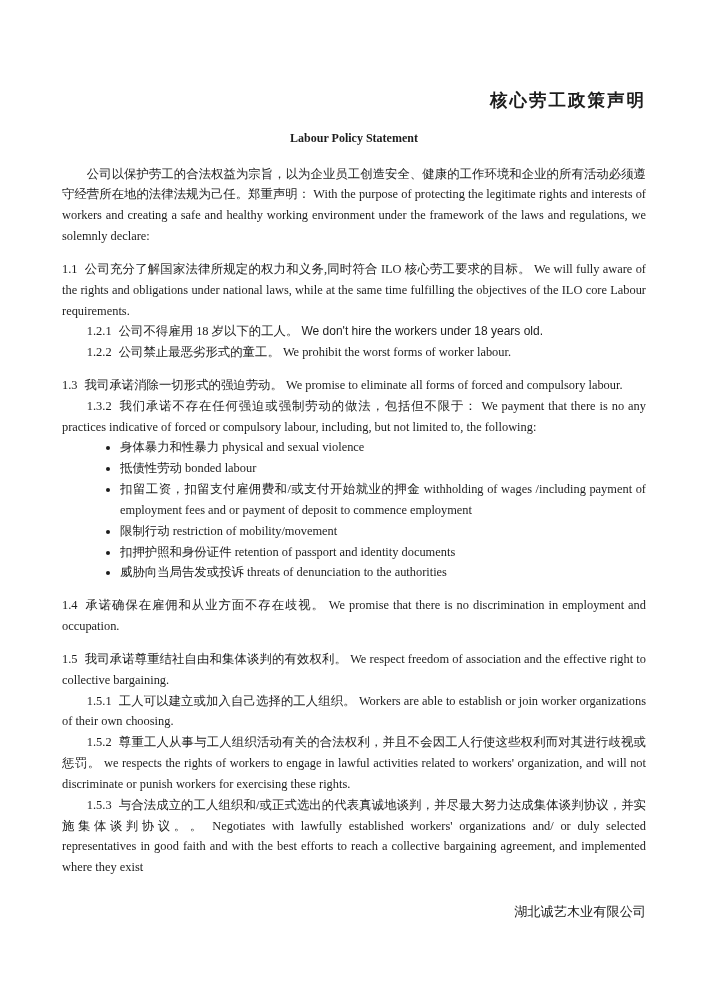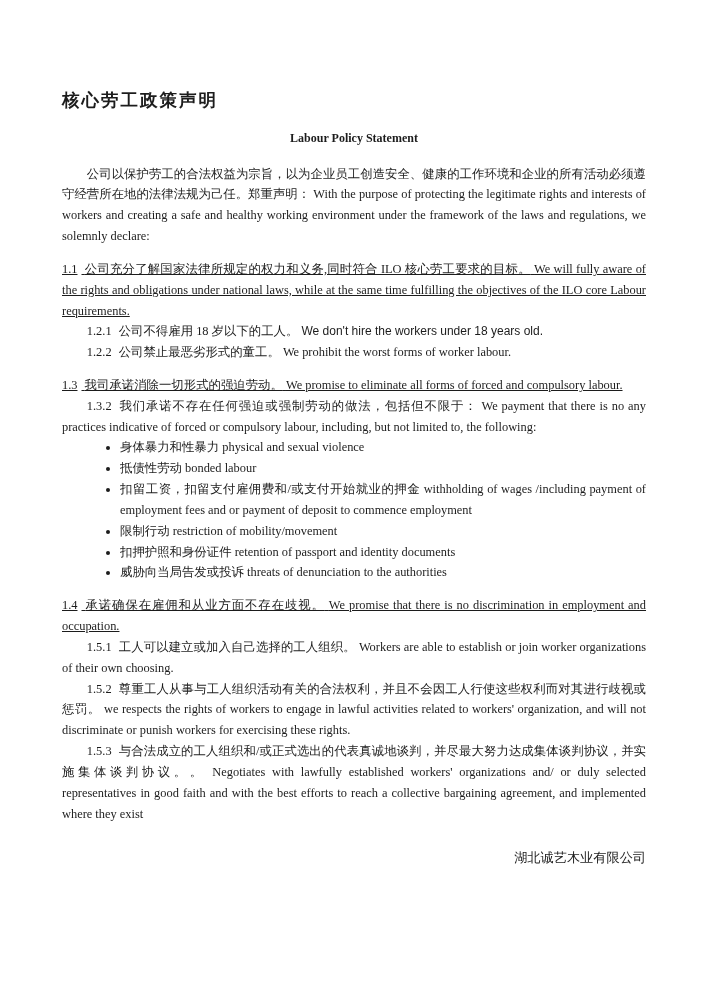--- a/index.html
+++ b/index.html
@@ -13,32 +13,32 @@
     font-family: "Liberation Serif", "DejaVu Serif", serif;
     font-size: 12.4px;
     line-height: 1.68;
     color: #1c1c1c;
     overflow: hidden;
   }
   h1.title-cn {
     margin: 0;
     font-size: 17.5px;
     font-weight: bold;
-    text-align: left;
+    text-align: right;
     letter-spacing: 2px;
   }
   h2.title-en {
     margin: 13px 0 0 0;
     font-size: 12px;
     font-weight: bold;
     text-align: center;
   }
   p.para { margin: 0; text-align: justify; }
   p.intro { margin-top: 15px; text-indent: 2em; }
-  p.sec   { margin-top: 12px; text-decoration: underline; }
+  p.sec   { margin-top: 12px; }
   p.sub   { text-indent: 2em; }
   .num { margin-right: 4px; }
   ul.bullets {
     margin: 0;
     padding: 0 0 0 58px;
     list-style: disc;
   }
   ul.bullets li {
     text-align: justify;
     margin: 0;
@@ -126,20 +126,25 @@
       <span class="en">threats of denunciation to the authorities</span>
     </li>
   </ul>
 
   <p class="para sec">
     <span class="num">1.4</span>
     <span class="cn">承诺确保在雇佣和从业方面不存在歧视。</span>
     <span class="en">We promise that there is no discrimination in employment and occupation.</span>
   </p>
 
+  <p class="para sec">
+    <span class="num">1.5</span>
+    <span class="cn">我司承诺尊重结社自由和集体谈判的有效权利。</span>
+    <span class="en">We respect freedom of association and the effective right to collective bargaining.</span>
+  </p>
 
   <p class="para sub">
     <span class="num">1.5.1</span>
     <span class="cn">工人可以建立或加入自己选择的工人组织。</span>
     <span class="en">Workers are able to establish or join worker organizations of their own choosing.</span>
   </p>
 
   <p class="para sub">
     <span class="num">1.5.2</span>
     <span class="cn">尊重工人从事与工人组织活动有关的合法权利，并且不会因工人行使这些权利而对其进行歧视或惩罚。</span>

